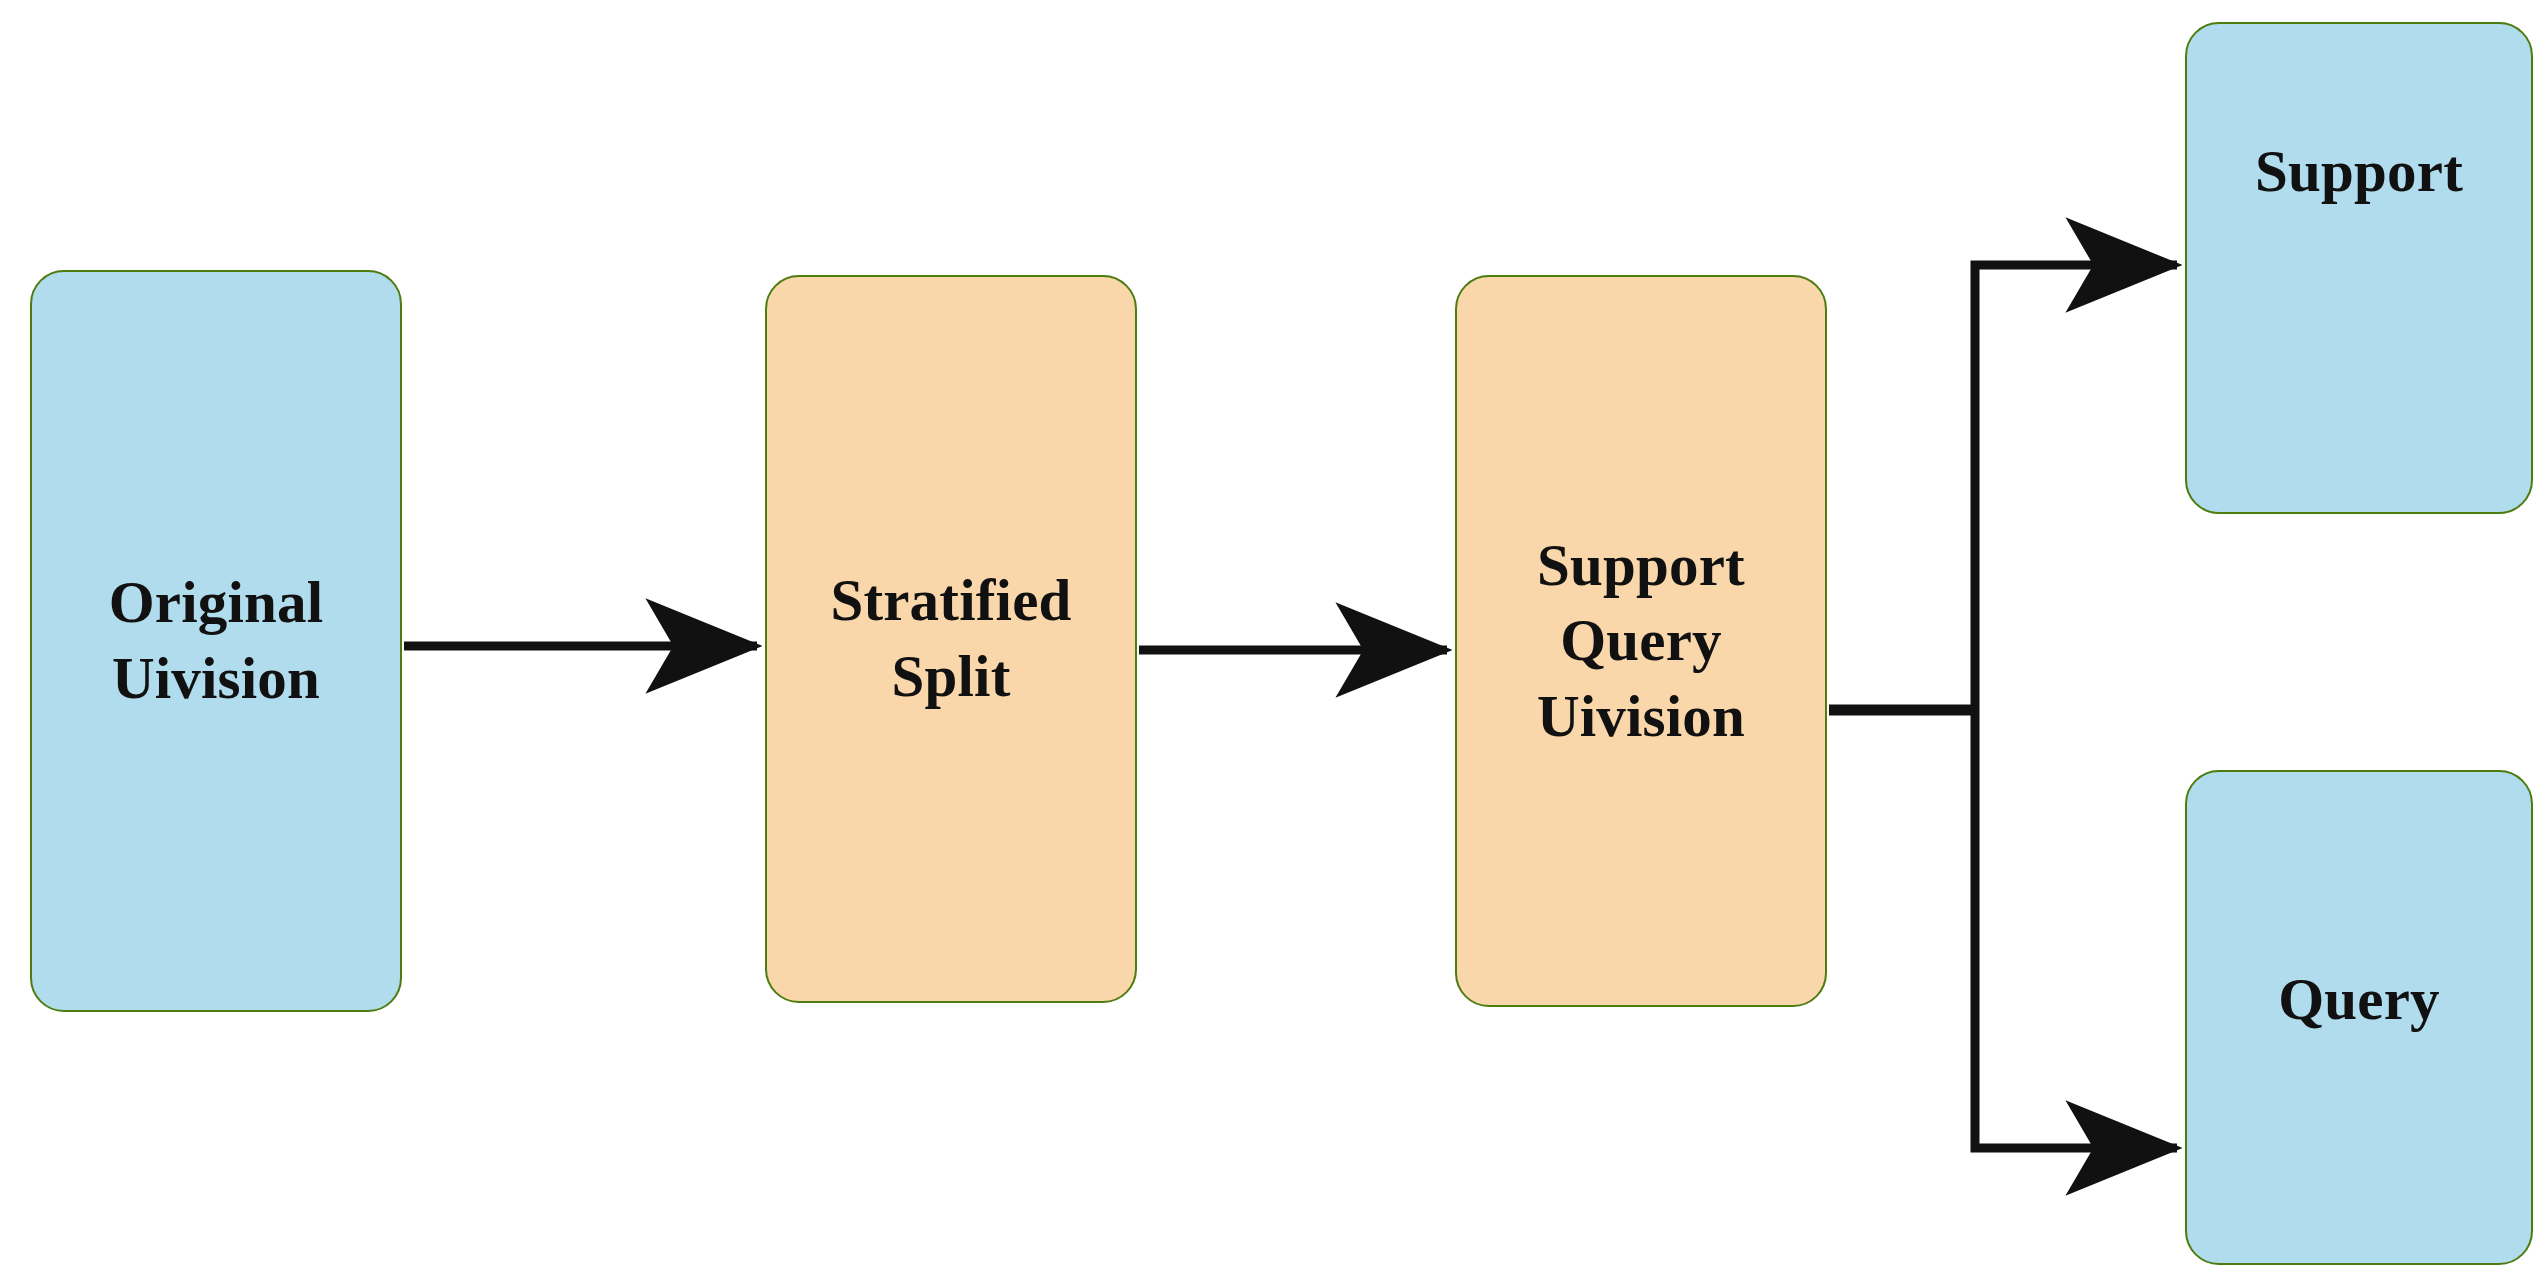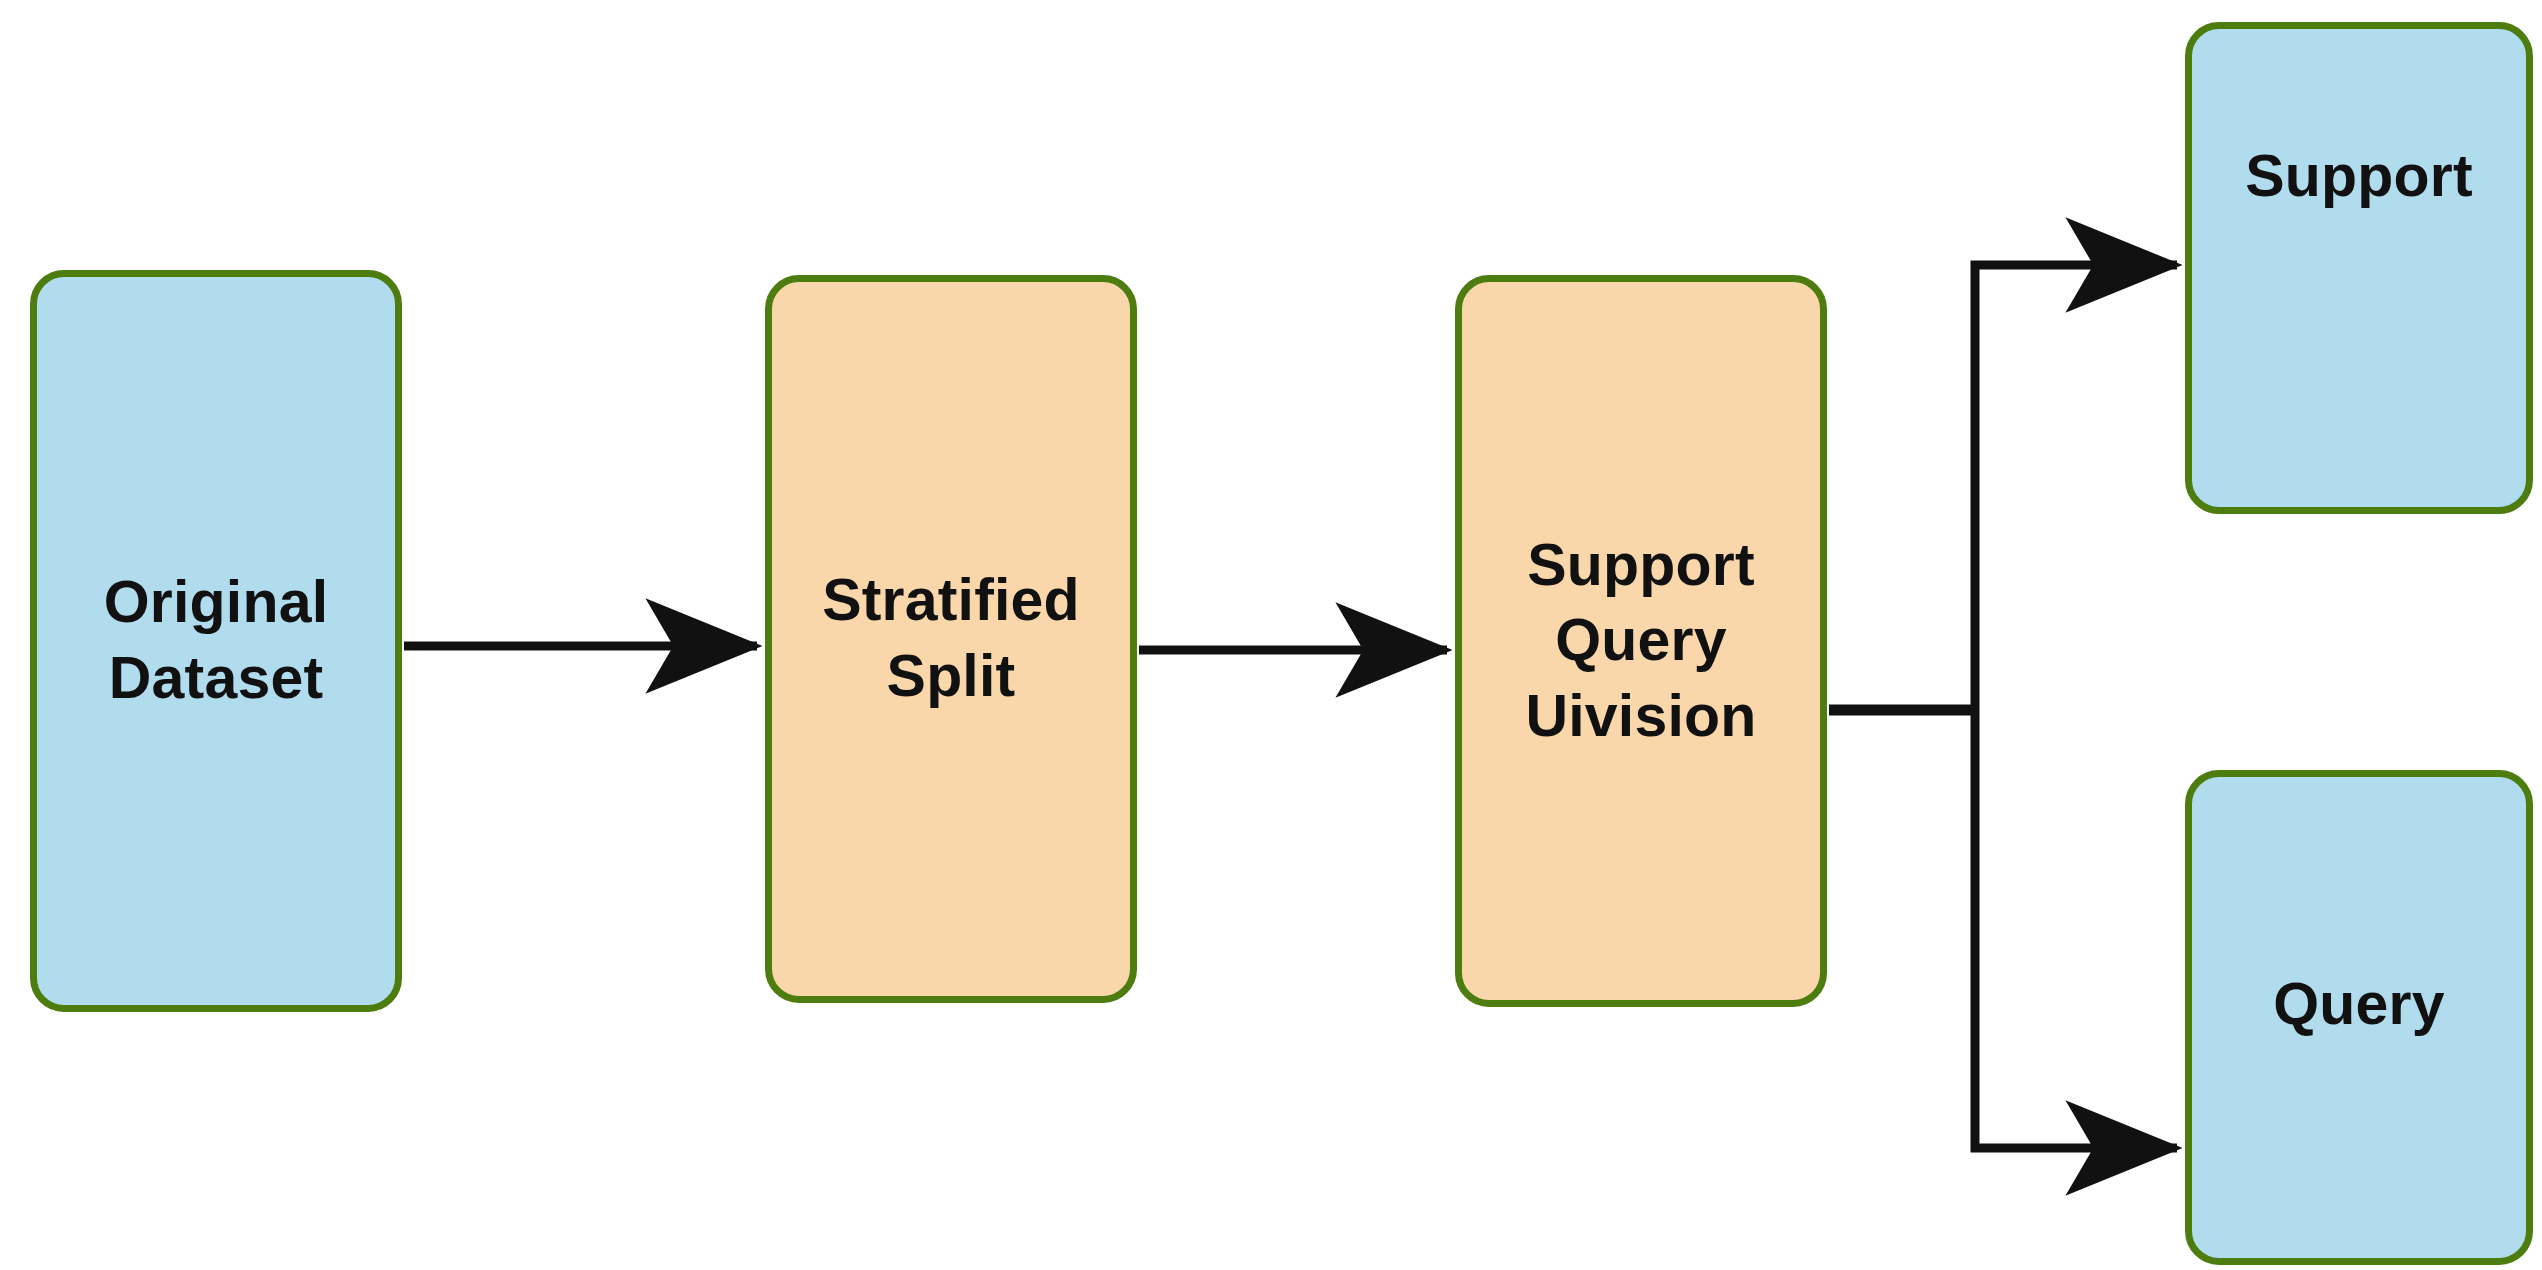--- a/index.html
+++ b/index.html
@@ -18,32 +18,33 @@
   .flow-svg {
     position: absolute;
     top: 0;
     left: 0;
     width: 2542px;
     height: 1270px;
   }
   .node {
     position: absolute;
     box-sizing: border-box;
-    border: 7px solid #4d7c0f;
+    border: 2px solid #4d7c0f;
     border-radius: 34px;
     display: flex;
     align-items: center;
     justify-content: center;
     text-align: center;
     color: #111111;
     font-weight: bold;
     line-height: 1.28;
     letter-spacing: 0.2px;
     white-space: pre-line;
     z-index: 3;
+    font-family: Liberation Serif, serif;
   }
   .node-blue { background: #b1dcee; }
   .node-orange { background: #f9d7ab; }
 
   #node-original-dataset { left: 30px;   top: 270px;  width: 372px; height: 742px; font-size: 59px; }
   #node-stratified-split { left: 765px;  top: 275px;  width: 372px; height: 728px; font-size: 59px; }
   #node-support-query-uivision { left: 1455px; top: 275px; width: 372px; height: 732px; font-size: 59px; }
   #node-support { left: 2185px; top: 22px;  width: 348px; height: 492px; font-size: 59px; align-items: flex-start; padding-top: 110px; }
   #node-query   { left: 2185px; top: 770px; width: 348px; height: 495px; font-size: 59px; align-items: flex-start; padding-top: 190px; }
 </style>
@@ -64,21 +65,21 @@
     <line x1="1139" y1="650" x2="1447" y2="650" stroke="#111111" stroke-width="9" marker-end="url(#arrowhead)"></line>
 
     <path d="M1829,710 L1975,710" stroke="#111111" stroke-width="11" fill="none"></path>
 
     <path d="M1975,710 L1975,265 L2177,265" stroke="#111111" stroke-width="9" fill="none" marker-end="url(#arrowhead)"></path>
 
     <path d="M1975,710 L1975,1148 L2177,1148" stroke="#111111" stroke-width="9" fill="none" marker-end="url(#arrowhead)"></path>
   </svg>
 
   <div class="node node-blue" id="node-original-dataset">Original
-Dataset</div>
+Uivision</div>
 
   <div class="node node-orange" id="node-stratified-split">Stratified
 Split</div>
 
   <div class="node node-orange" id="node-support-query-uivision">Support
 Query
 Uivision</div>
 
   <div class="node node-blue" id="node-support">Support</div>
 

